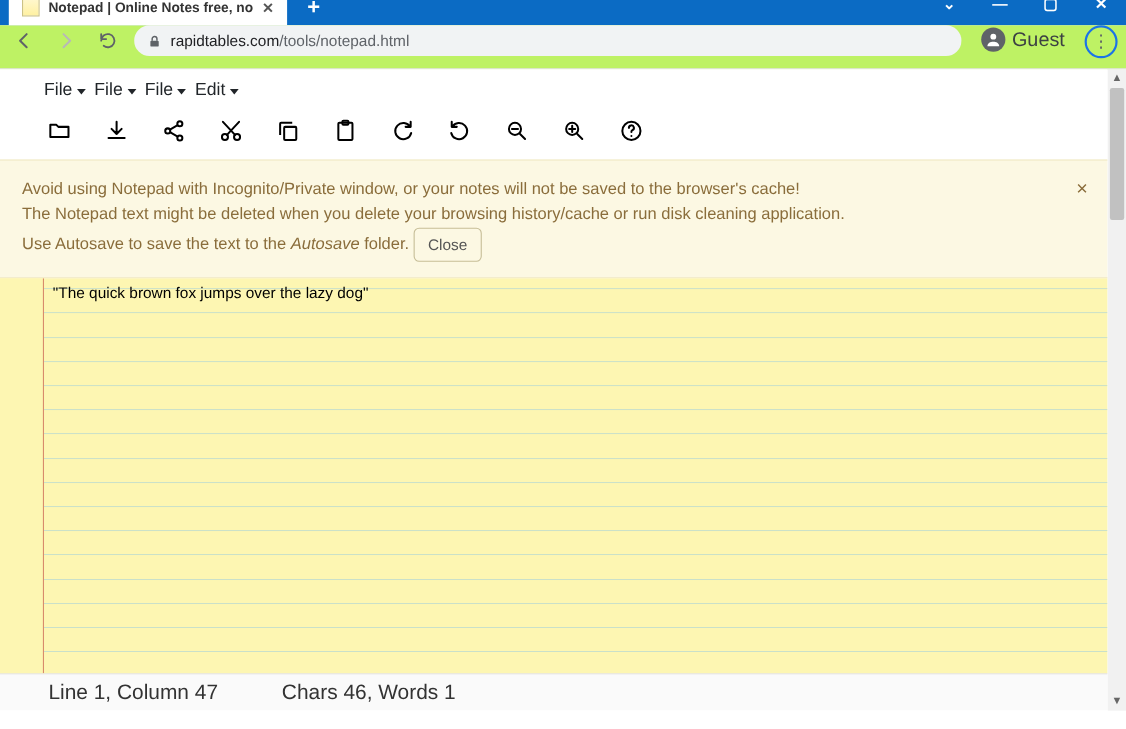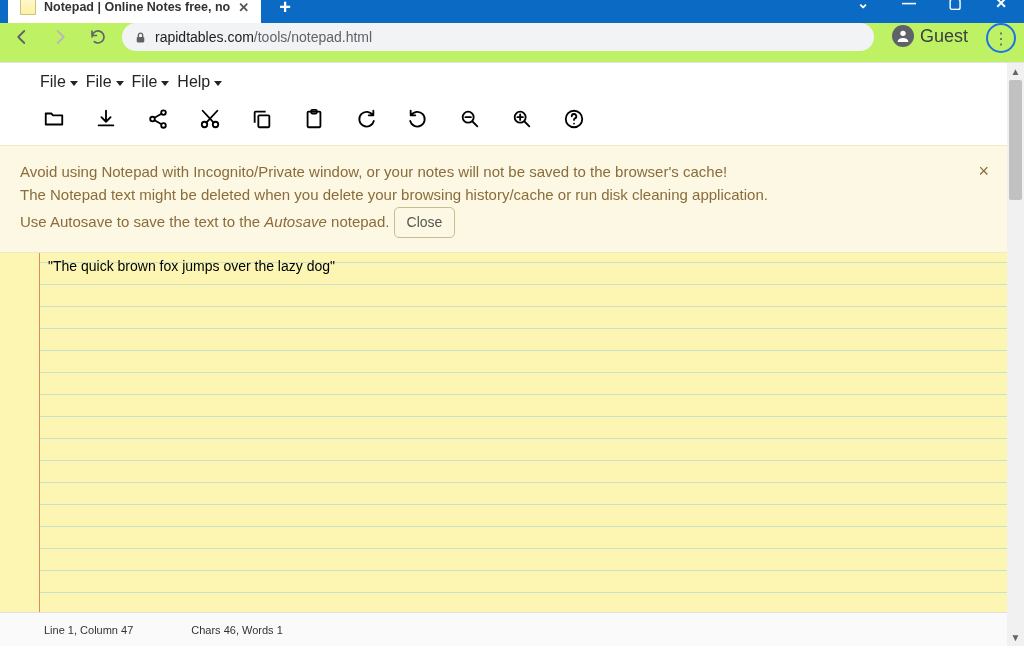--- a/index.html
+++ b/index.html
@@ -262,21 +262,21 @@
   }
   
   .statusbar {
     border-top: 1px solid #e0e0e0;
     background: #fafafa;
     height: 34px;
     display: flex;
     align-items: center;
     padding: 0 44px;
     gap: 58px;
-    font-size: 11px;
+    font-size: 19px;
     color: #333;
   }
   svg { display: block; }
 </style>
 </head>
 <body>
 
 <div class="title-bar">
   <div class="tab">
     <div class="favicon"></div>
@@ -339,21 +339,21 @@
         </div>
       <div class="menu-item">
           <span>File</span>
           <span class="caret"></span>
         </div>
       <div class="menu-item">
           <span>File</span>
           <span class="caret"></span>
         </div>
       <div class="menu-item">
-          <span>Help</span>
+          <span>Edit</span>
           <span class="caret"></span>
         </div>
     </div>
 
     <div class="toolbar">
       <div class="tool">
         <svg width="22" height="22" viewBox="0 0 24 24">
             <path d="M3 6h6l2 2h10v10H3z" stroke="#000" stroke-width="2" fill="none" stroke-linejoin="round"></path>
           </svg>
       </div>
@@ -417,21 +417,21 @@
             <path d="M9.5 9a2.5 2.5 0 1 1 3.5 2.3c-.8.4-1 .9-1 1.7M12 17h.01" stroke="#000" stroke-width="2" fill="none" stroke-linecap="round"></path>
           </svg>
       </div>
     </div>
 
     <div class="banner">
       <span class="close-x">×</span>
       <div>Avoid using Notepad with Incognito/Private window, or your notes will not be saved to the browser's cache!</div>
       <div>The Notepad text might be deleted when you delete your browsing history/cache or run disk cleaning application.</div>
       <div>
-        <span>Use Autosave to save the text to the </span><em>Autosave</em><span> notepad.</span>
+        <span>Use Autosave to save the text to the </span><em>Autosave</em><span> folder.</span>
         <span class="close-btn">Close</span>
       </div>
     </div>
 
     <div class="notepad-area">
       <div class="notepad-lines"></div>
       <div class="margin-left"></div>
       <div class="notepad-text" contenteditable="true" style="">"The quick brown fox jumps over the lazy dog"</div>
     </div>
 

